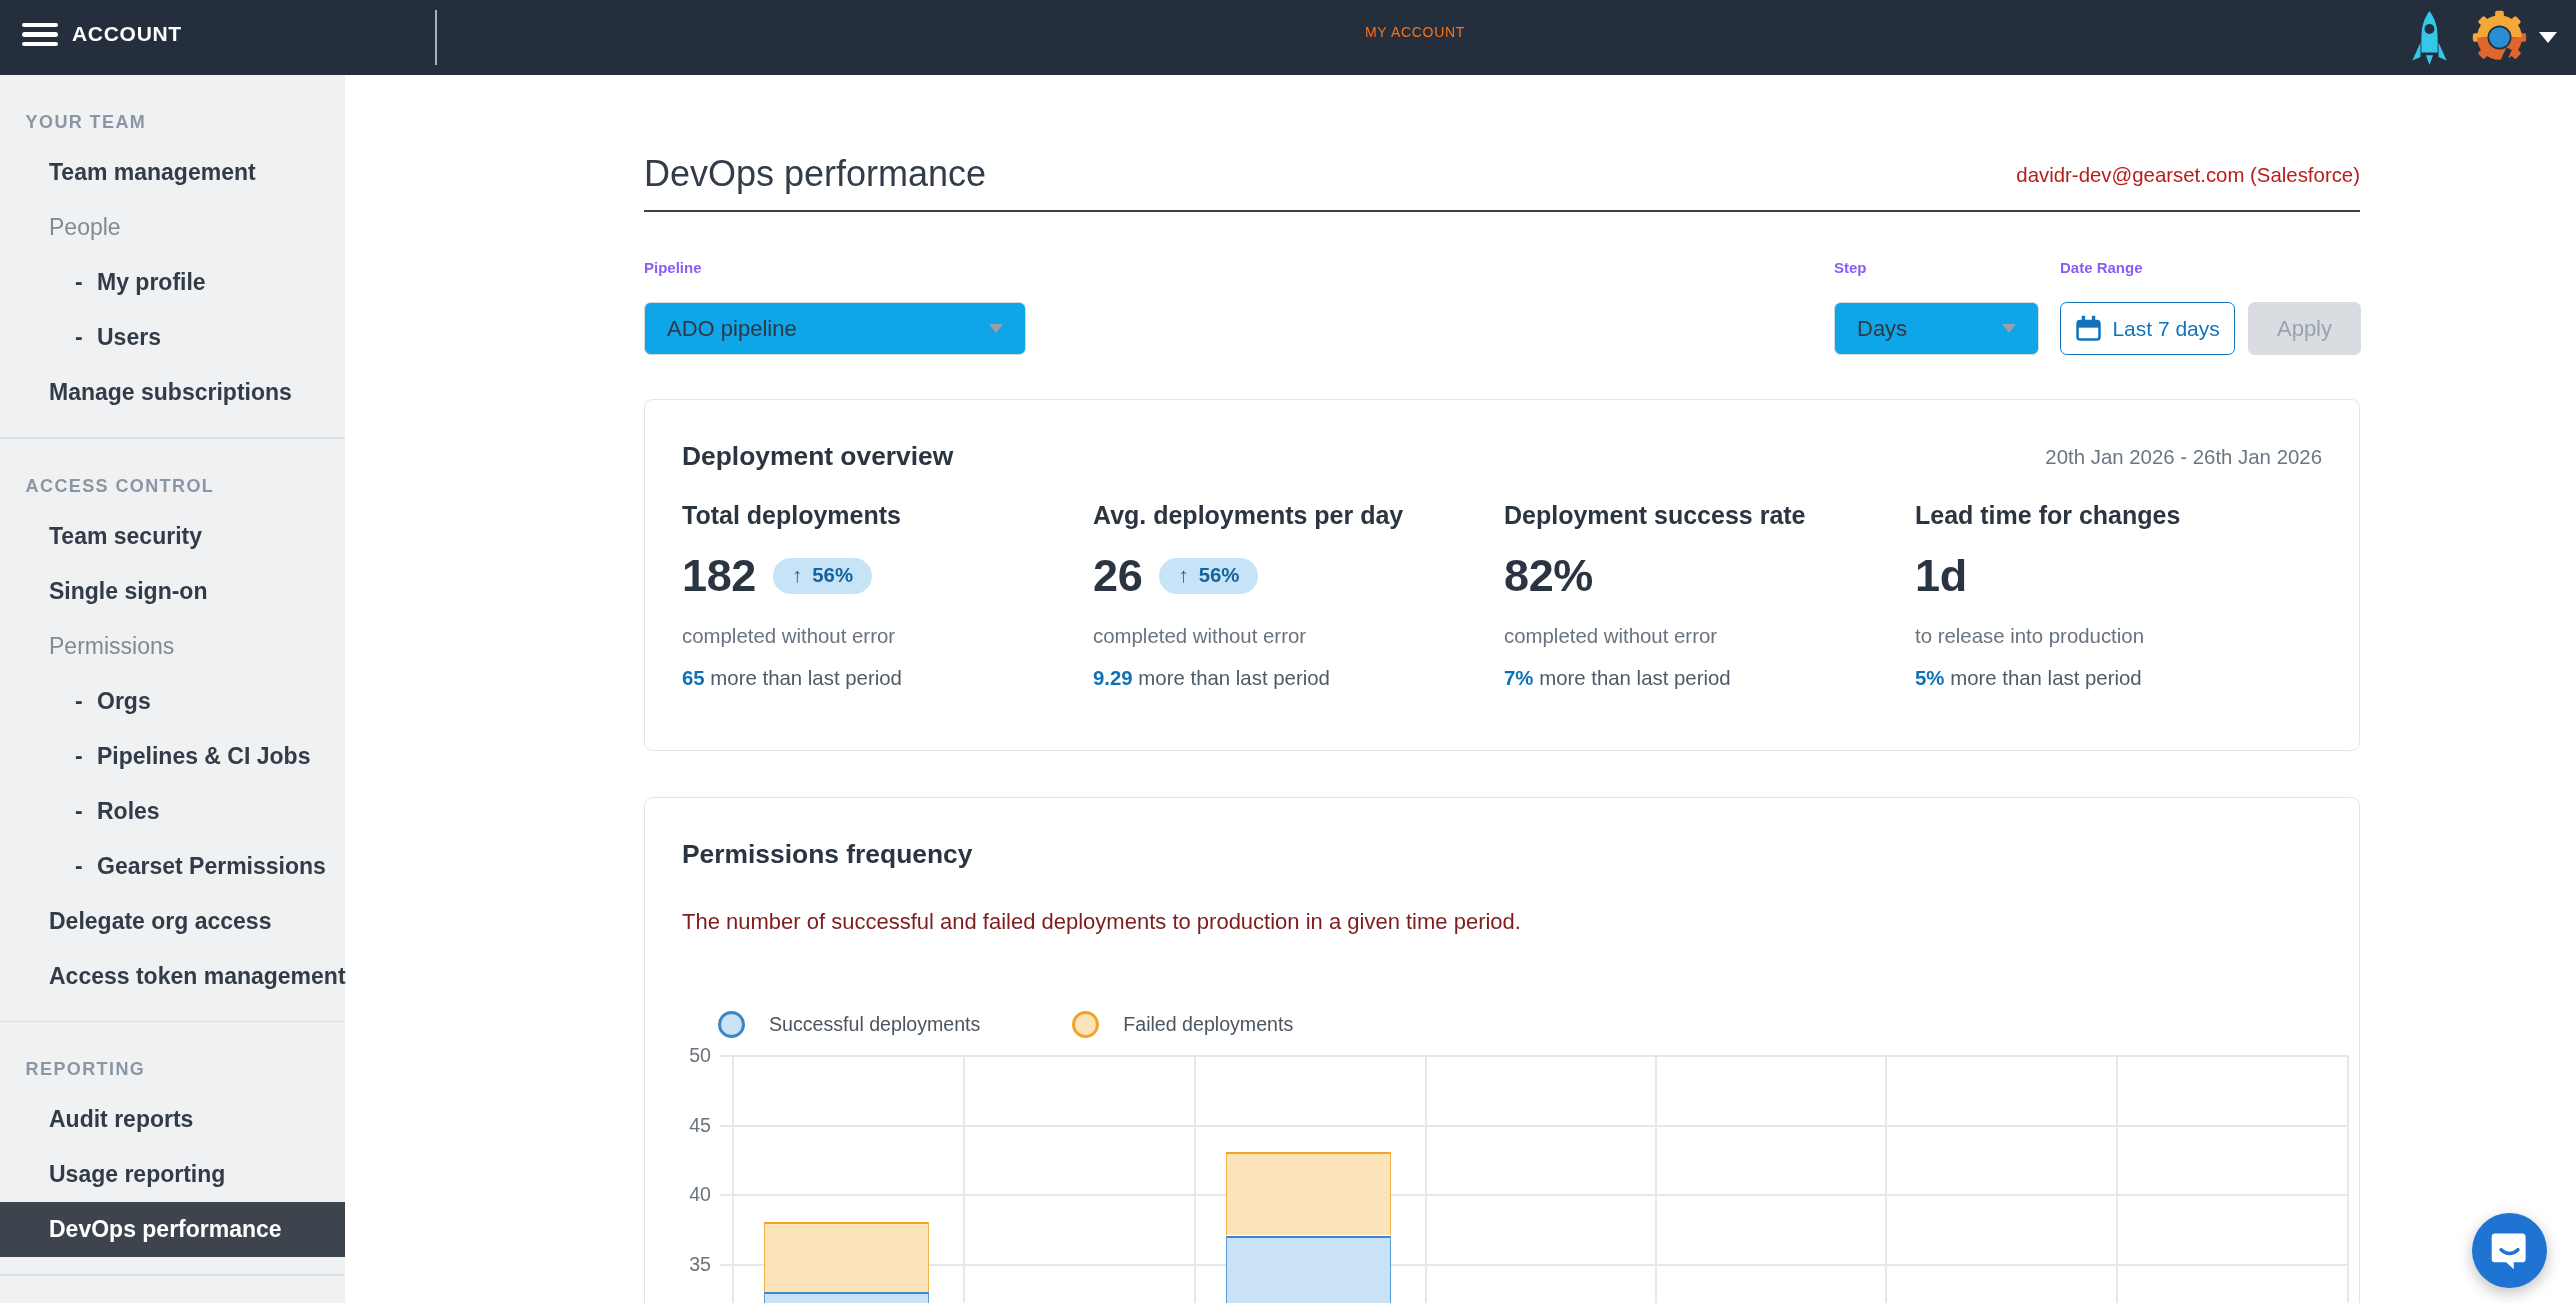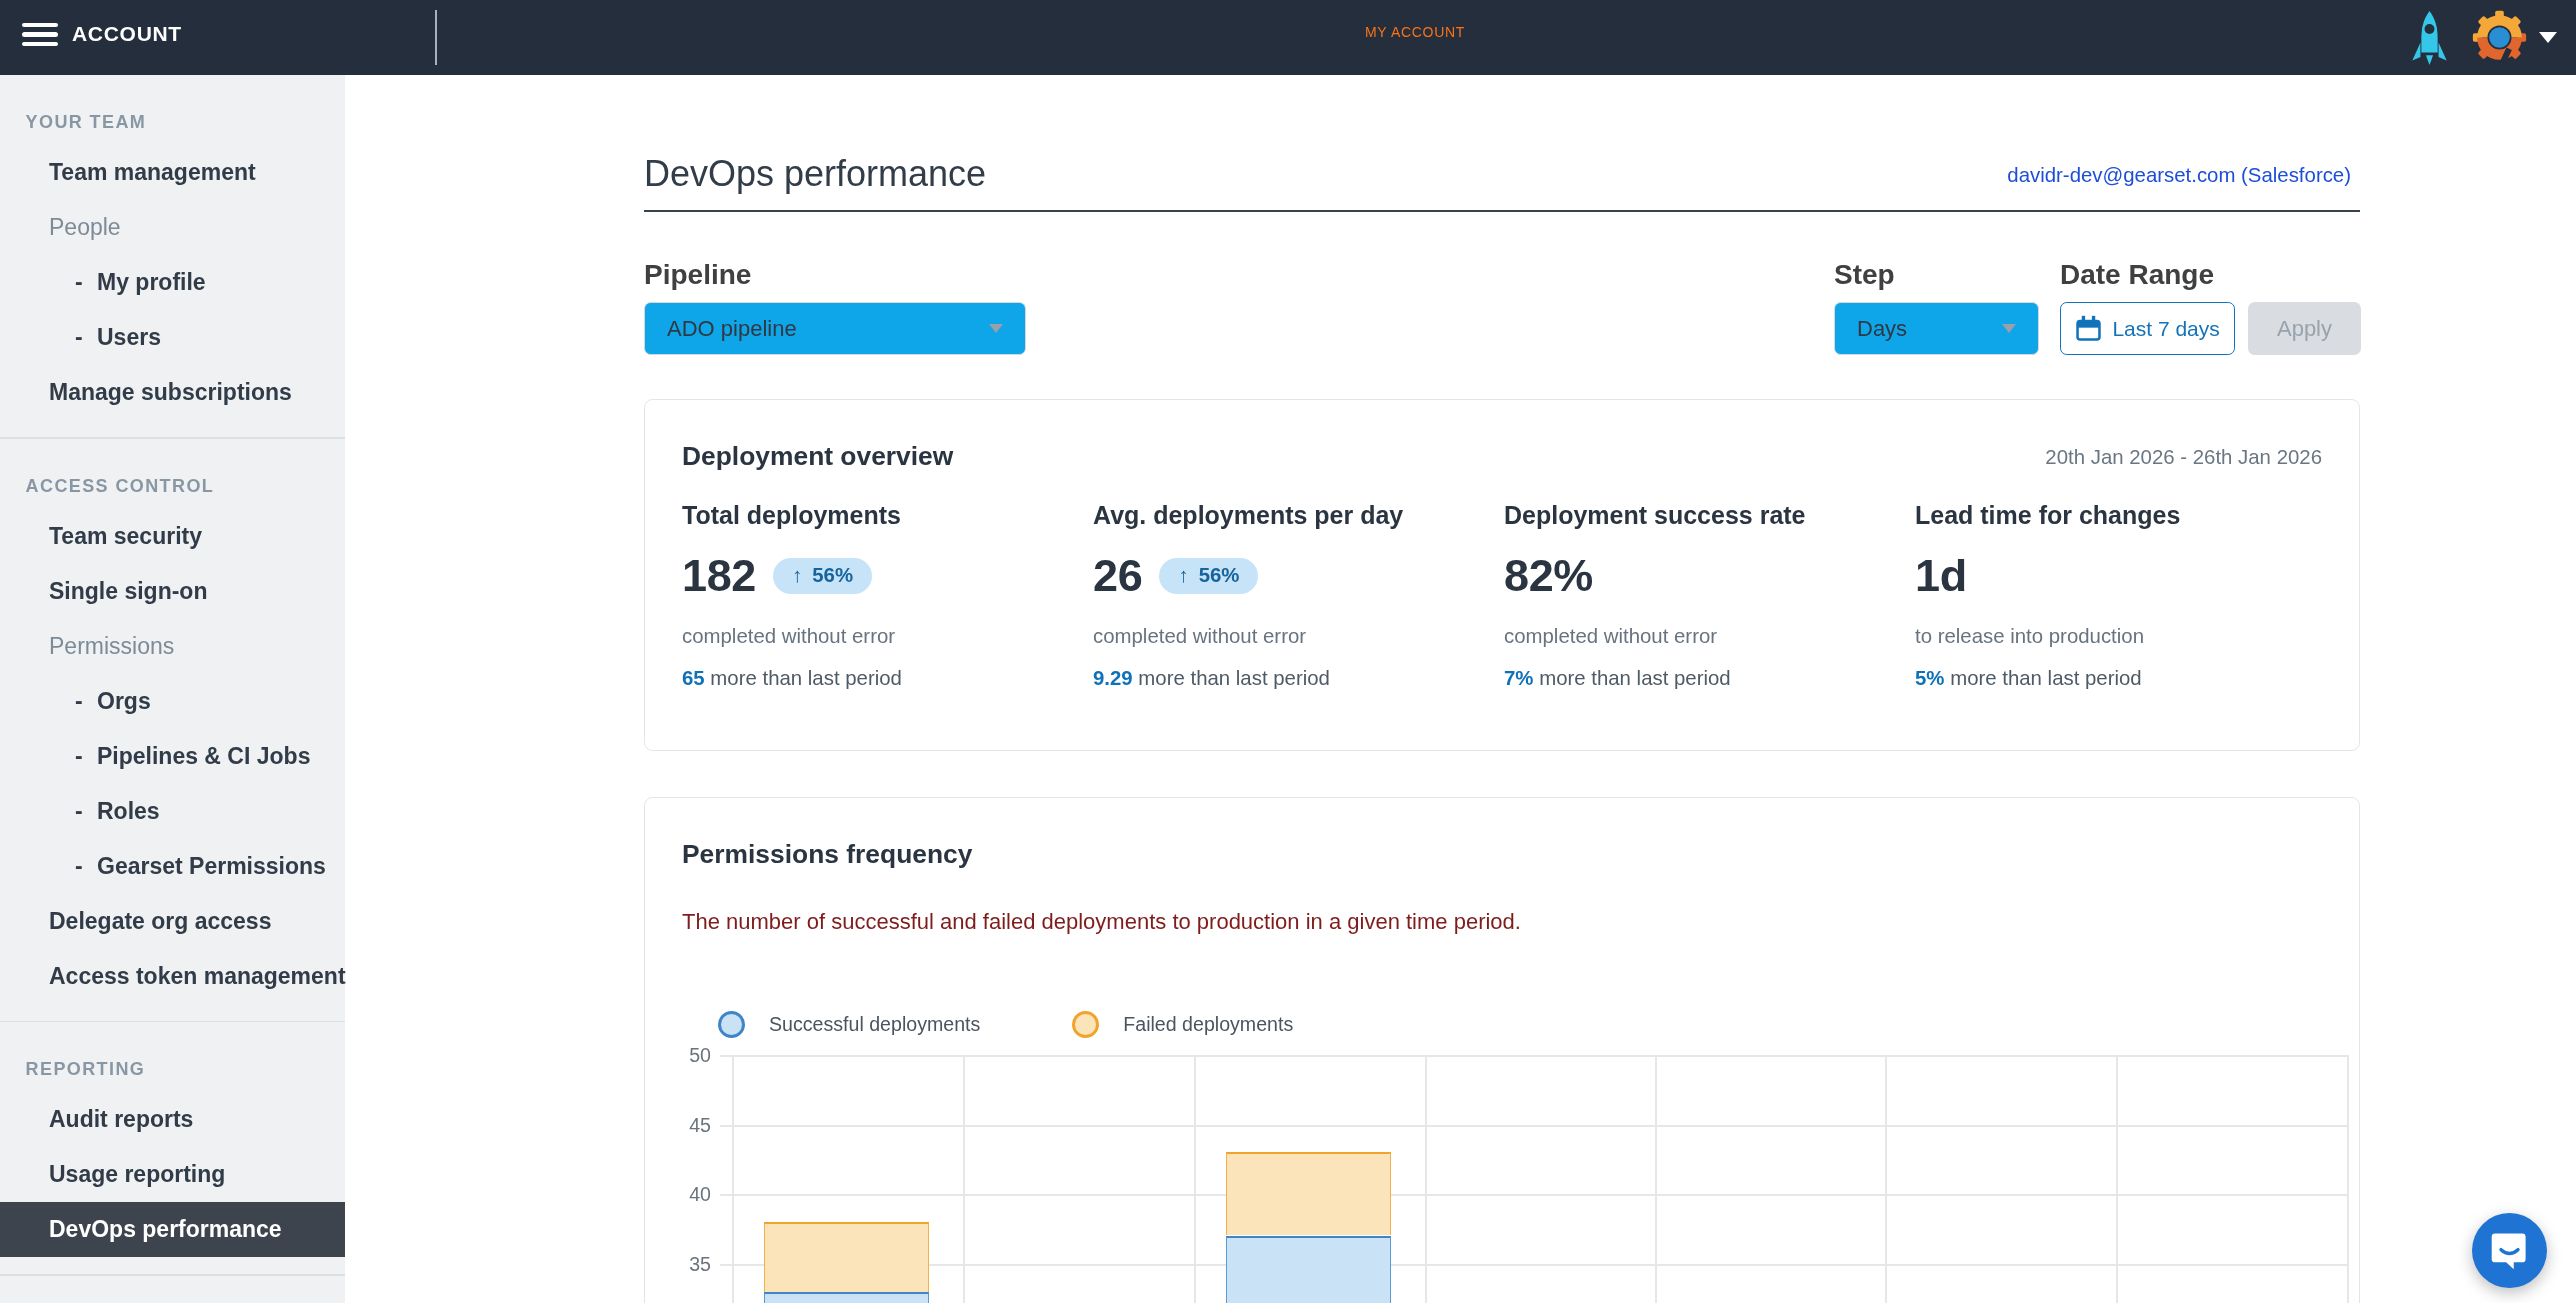--- a/index.html
+++ b/index.html
@@ -24,24 +24,24 @@
              font-size:23px; font-weight:700; cursor:pointer; white-space:nowrap; }
   .sb-item.subheader { color:#7d8b96; font-weight:400; cursor:default; }
   .sb-item.sub { padding-left:75px; }
   .sb-item.sub .dash { display:inline-block; width:22px; color:#313c48; font-weight:700; }
   .sb-item.selected { background:#3e444e; color:#fff; }
   .sb-divider { height:1.7px; background:#dcdfe3; margin:17px 0 0 0; }
 
   
   .main { position:absolute; left:428px; top:75px; width:2148px; height:1228px; background:#fff; }
   .page-title { position:absolute; left:216px; top:78px; font-size:36px; font-weight:400; color:#323d49; }
-  .account-context { position:absolute; right:225px; top:89px; font-size:20.4px; color:#1d4ed8; }
+  .account-context { position:absolute; right:216px; top:89px; font-size:20.4px; color:#b91c1c; }
   .title-rule { position:absolute; left:216px; top:135px; width:1716px; height:1.7px; background:#39434e; }
 
-  .filter-label { position:absolute; top:184px; font-size:28px; font-weight:700; color:#404040; }
+  .filter-label { position:absolute; top:184px; font-size:15px; font-weight:700; color:#8b5cf6; }
   .lbl-pipeline { left:216px; } .lbl-step { left:1406px; } .lbl-daterange { left:1632px; }
 
   .select { position:absolute; top:227px; height:53px; background:#0ea5e9; border:1.7px solid #d5d9dc; border-radius:6.8px;
             display:flex; align-items:center; padding:0 22px; font-size:22px; color:#2f3944; cursor:pointer; }
   .sel-pipeline { left:216px; width:382px; }
   .sel-step { left:1406px; width:205px; }
   .select .caret { margin-left:auto; width:0; height:0; border-left:7.7px solid transparent;
                    border-right:7.7px solid transparent; border-top:9.4px solid #98a1aa; }
 
   .daterange-btn { position:absolute; left:1632px; top:227px; width:175px; height:53px; background:#fff;

